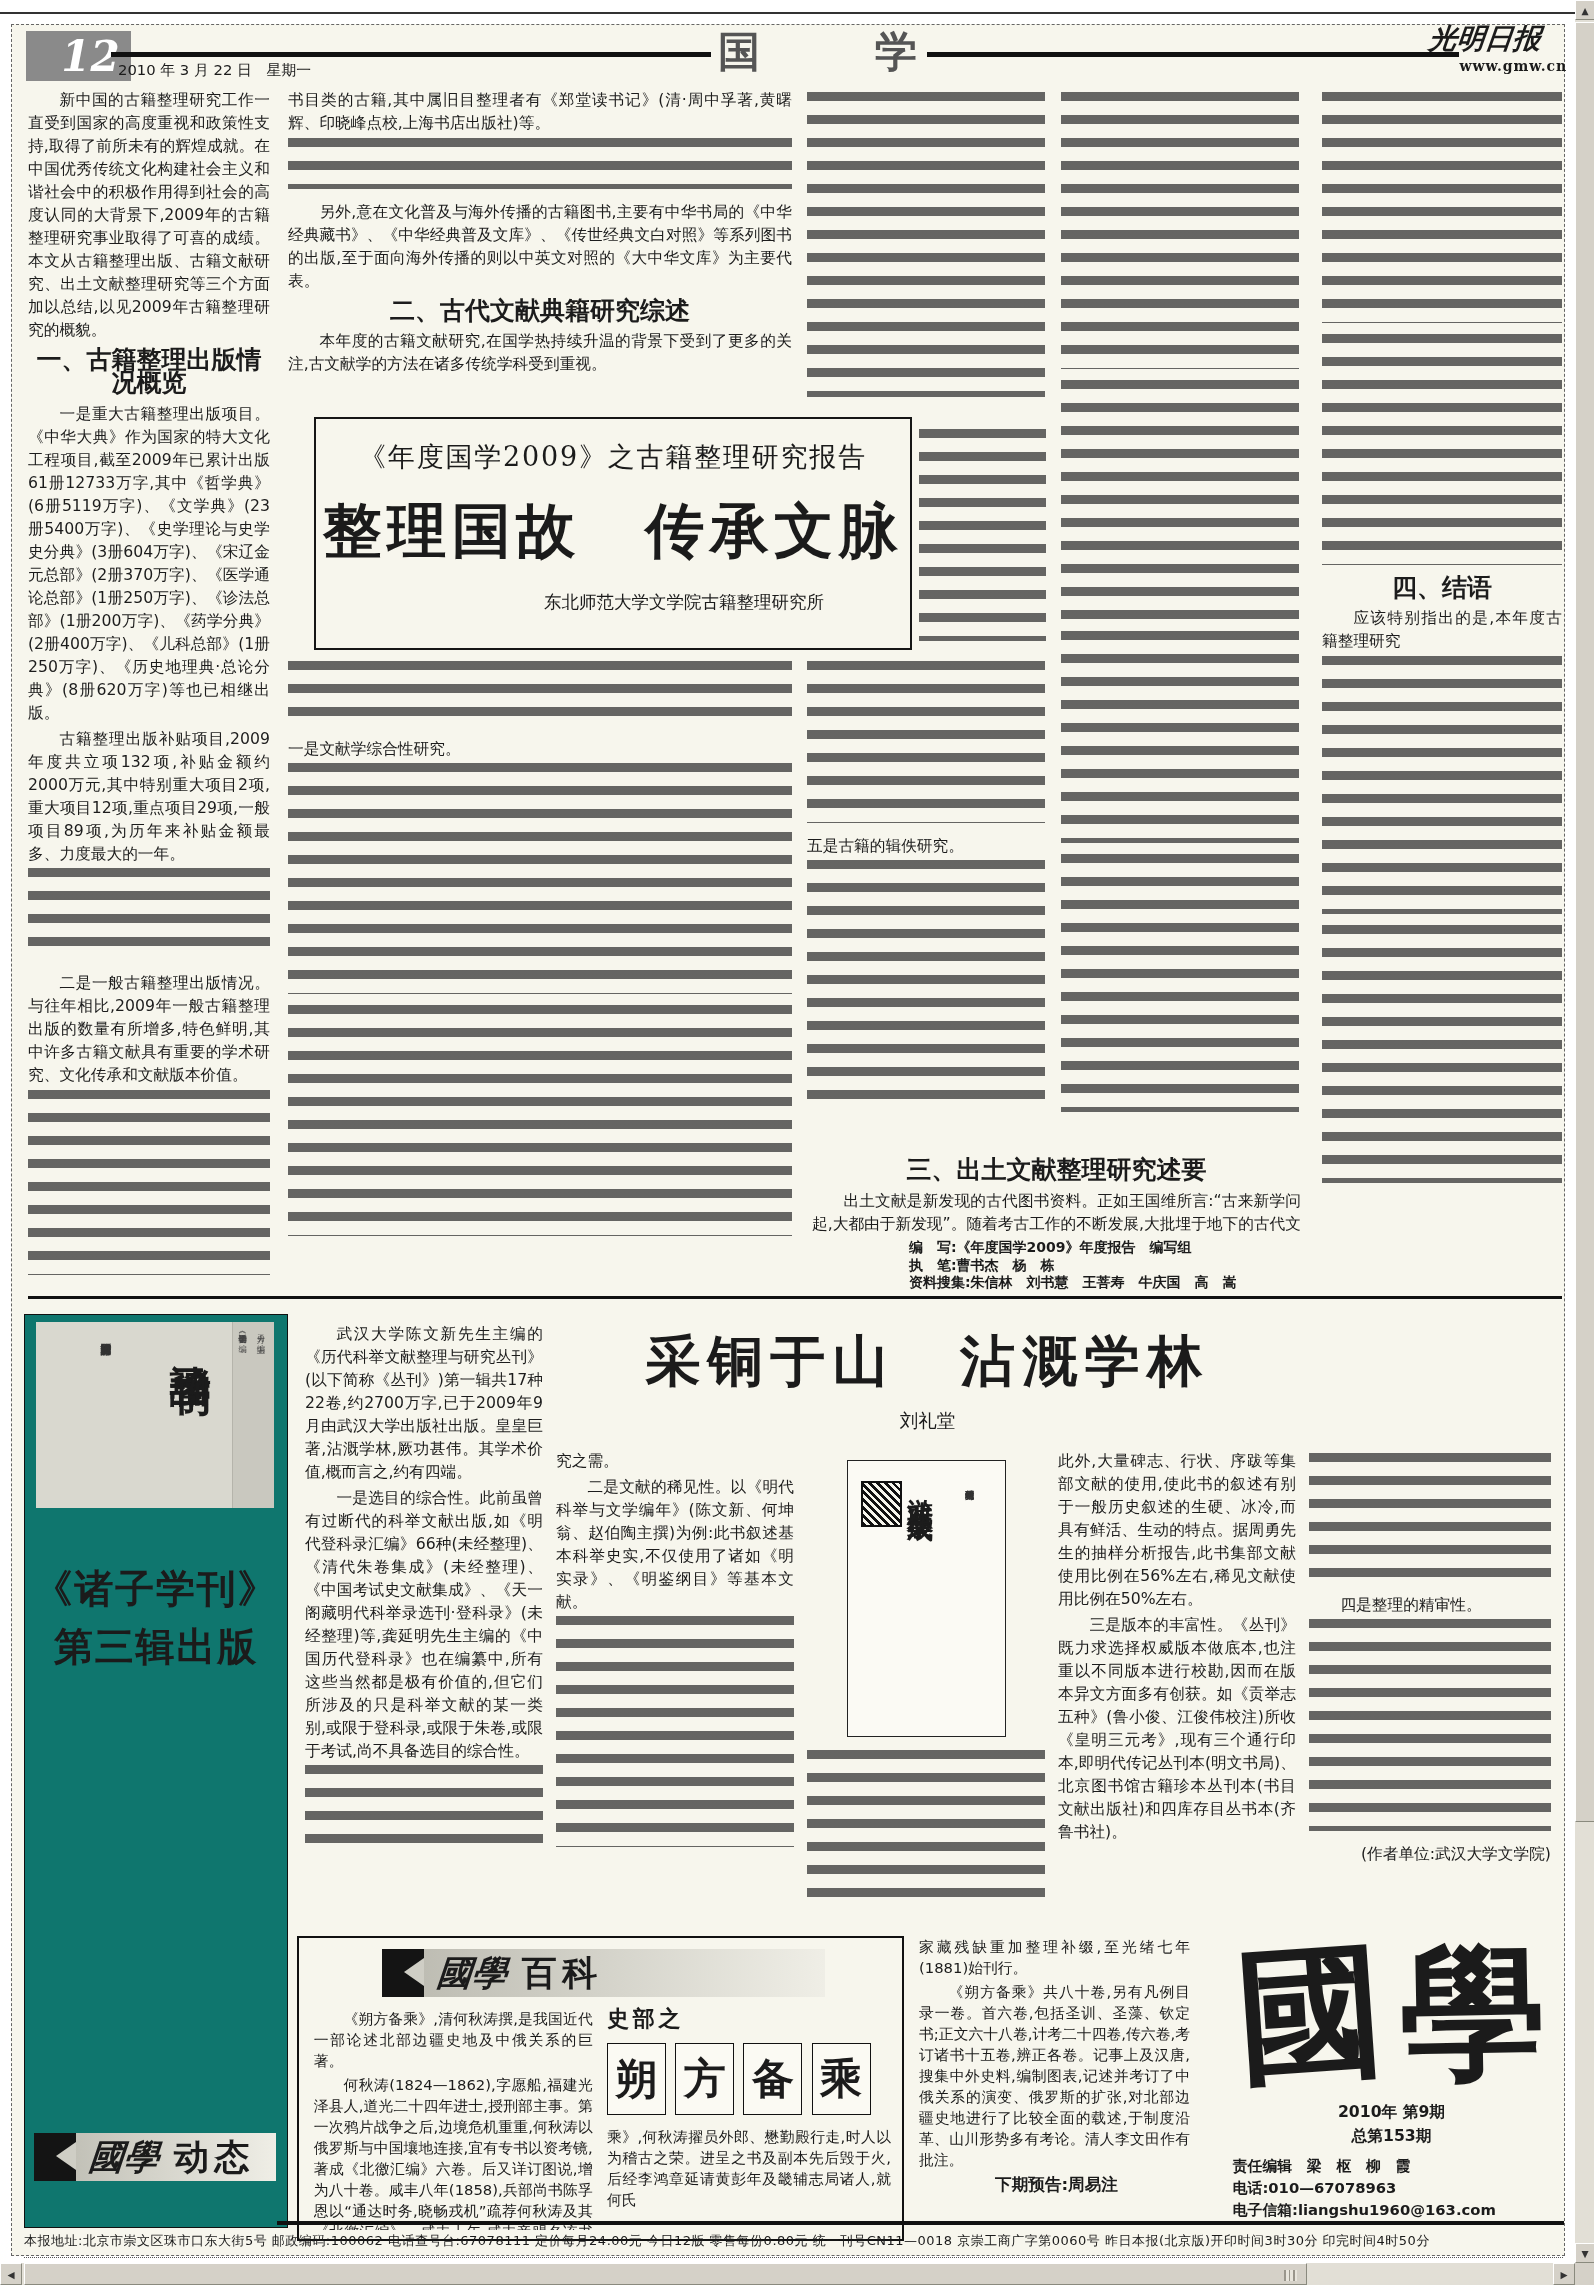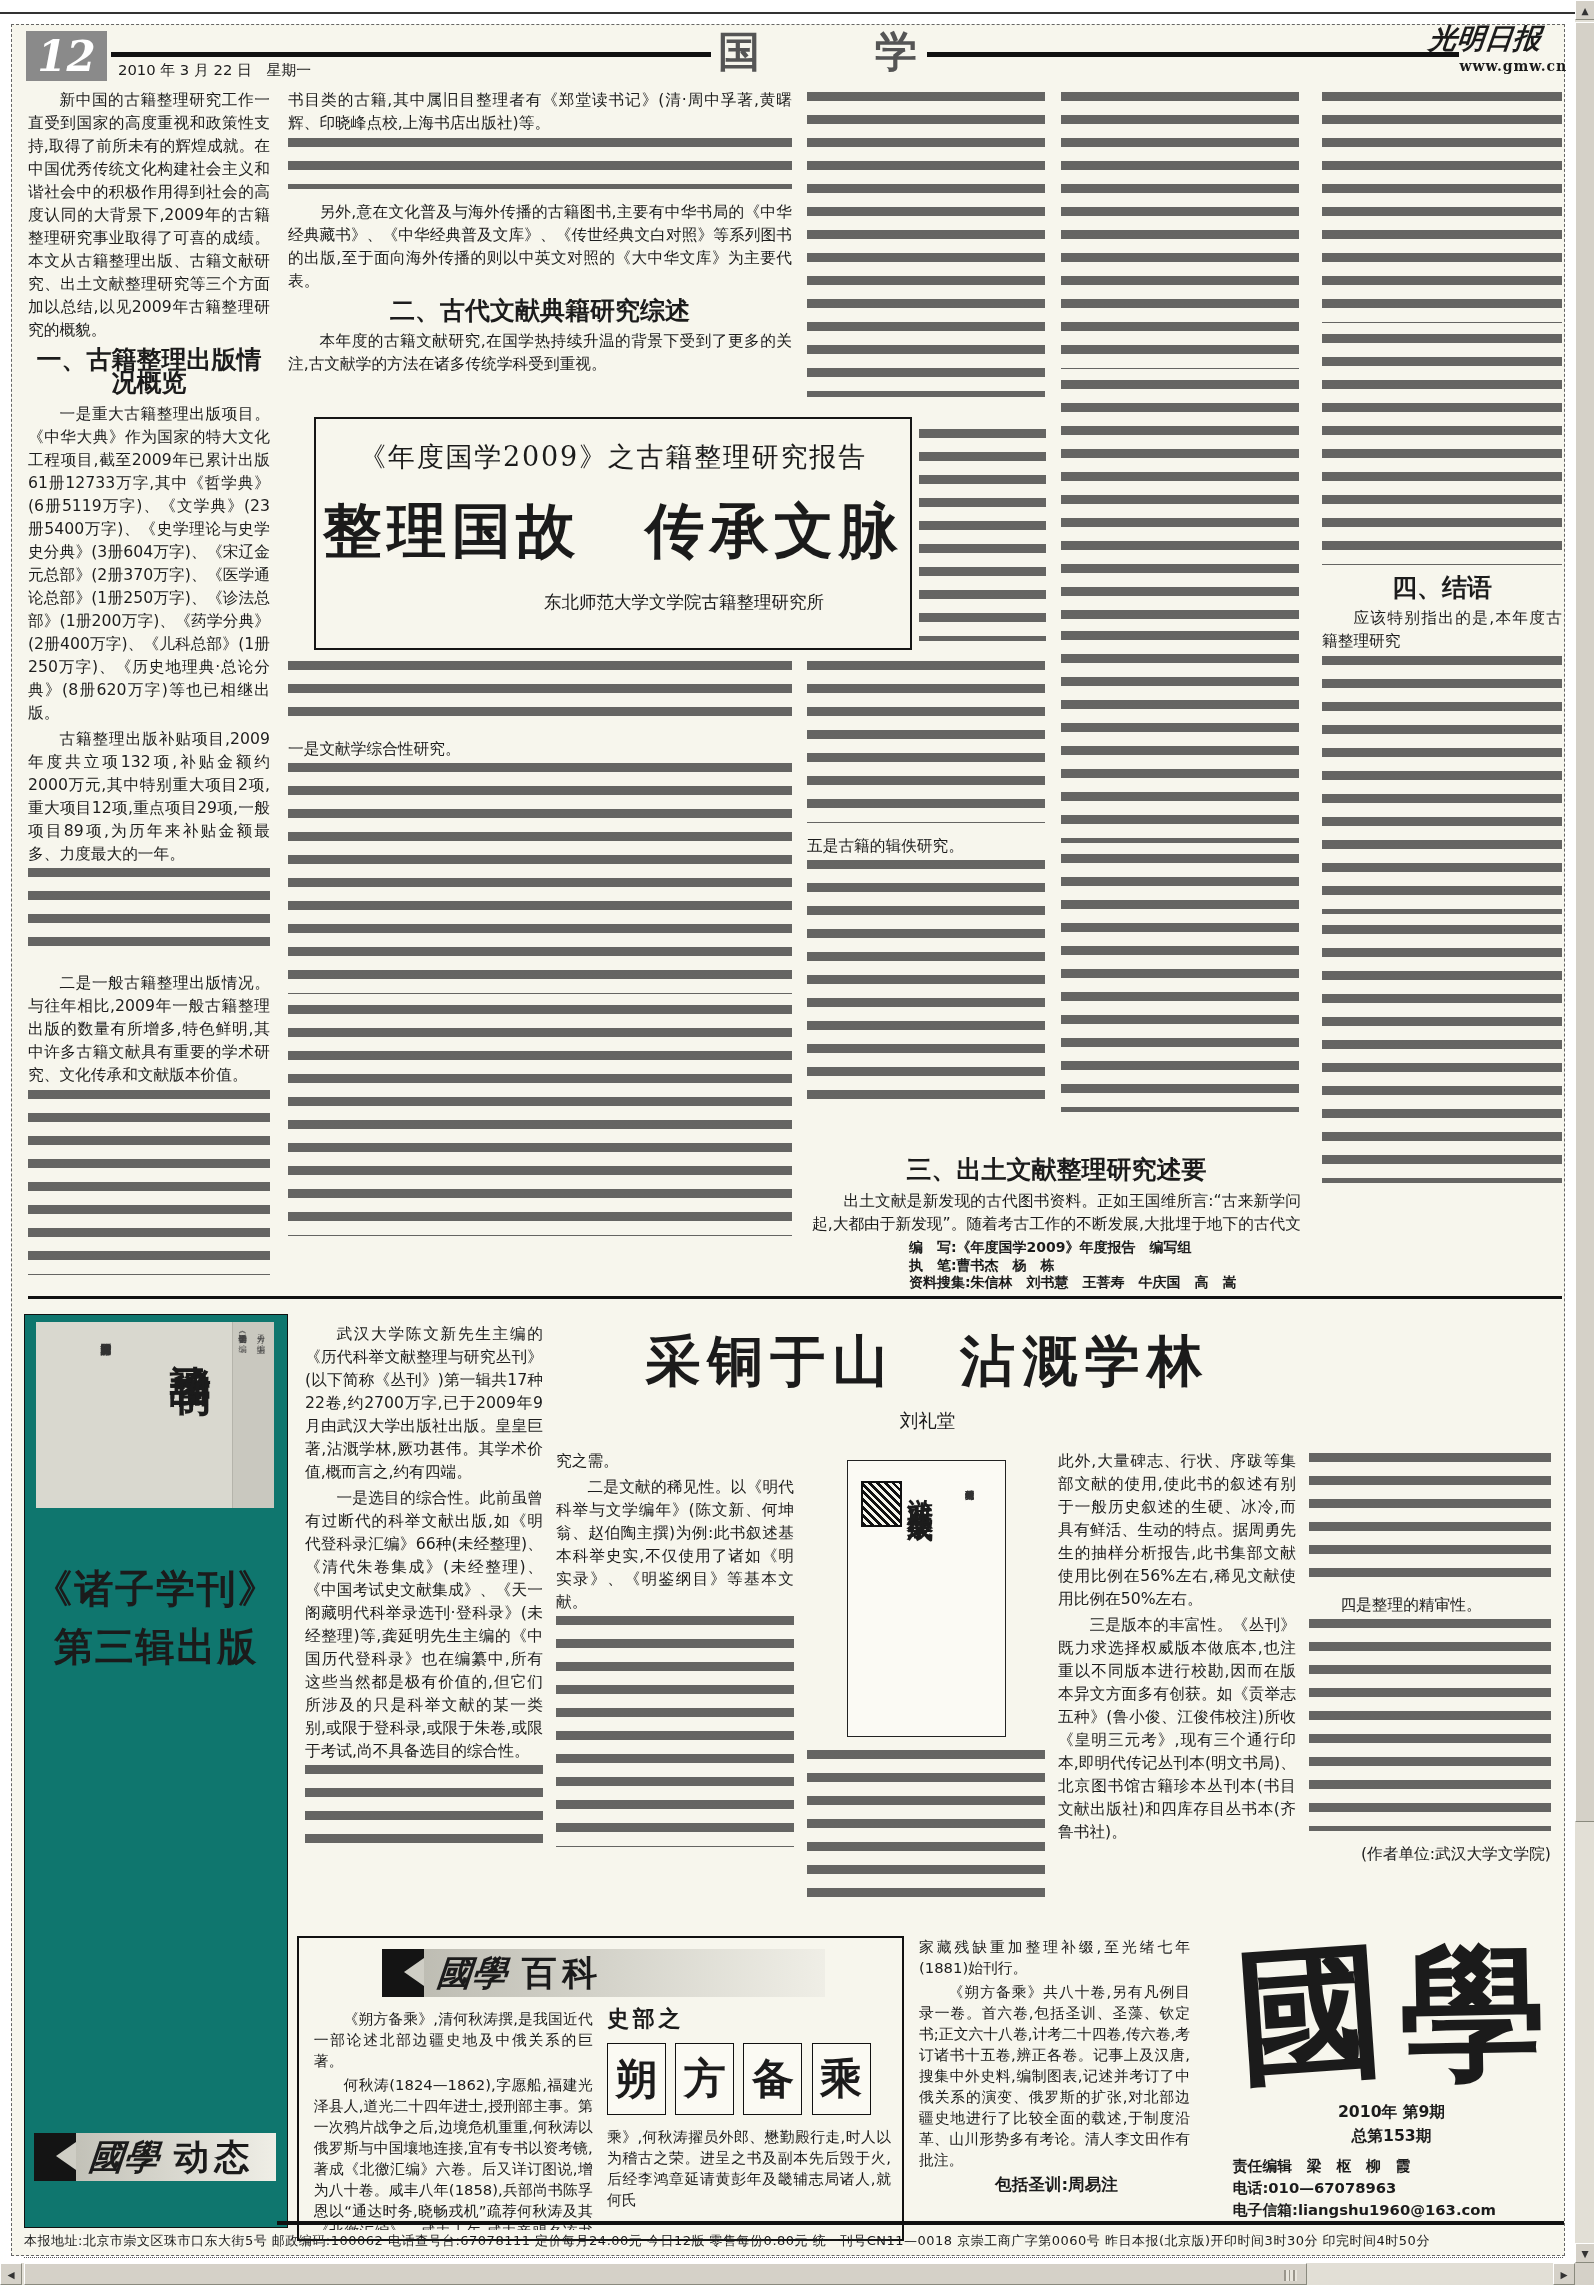--- a/index.html
+++ b/index.html
@@ -112,21 +112,21 @@
   .corner{position:absolute;right:0;top:2263px;width:20px;height:22px;background:#d5d1c8;}
 </style>
 </head>
 <body>
 
 <div class="stage">
 
   <div class="topline"></div>
   <div class="paper"></div>
 
-  <div class="abs pgnum" style="left:26px;top:31px;width:81px;height:50px;">12</div>
+  <div class="abs pgnum" style="left:26px;top:31px;width:81px;height:50px;padding-left:24px;">12</div>
   <div class="abs rule" style="left:111px;top:52px;width:600px;height:4.6px;"></div>
   <div class="abs rule" style="left:927px;top:52px;width:532px;height:4.6px;"></div>
   <div class="abs" style="left:118px;top:61px;font-size:14.8px;">2010 年 3 月 22 日　星期一</div>
   <div class="abs secttl" style="left:718px;top:24px;width:199px;">
     <span>国</span>
     <span>学</span>
   </div>
   <div class="abs" style="left:1429px;top:20px;width:138px;">
     <div class="brand">光明日报</div>
     <div class="brand brandurl">www.gmw.cn</div>
@@ -278,21 +278,21 @@
       <div class="small-t">
         <p class="noind">乘》,何秋涛擢员外郎、懋勤殿行走,时人以为稽古之荣。进呈之书及副本先后毁于火,后经李鸿章延请黄彭年及畿辅志局诸人,就何氏</p>
       </div>
     </div>
   </div>
   <div class="small-t abs" style="left:919px;top:1936px;width:271px;height:233px;overflow:hidden;">
     <p class="noind">家藏残缺重加整理补缀,至光绪七年(1881)始刊行。</p>
     <p>《朔方备乘》共八十卷,另有凡例目录一卷。首六卷,包括圣训、圣藻、钦定书;正文六十八卷,计考二十四卷,传六卷,考订诸书十五卷,辨正各卷。记事上及汉唐,搜集中外史料,编制图表,记述并考订了中俄关系的演变、俄罗斯的扩张,对北部边疆史地进行了比较全面的载述,于制度沿革、山川形势多有考论。清人李文田作有批注。</p>
     <p class="sig">(郑任钊)</p>
   </div>
-  <div class="abs" style="left:941px;top:2174px;width:231px;text-align:center;font-size:16.6px;font-weight:bold;">包括圣训:周易注</div>
+  <div class="abs" style="left:941px;top:2174px;width:231px;text-align:center;font-size:16.6px;font-weight:bold;">下期预告:周易注</div>
 
   <div class="abs" style="left:1218px;top:1925px;width:347px;">
     <div class="gxbig">
       <span>國</span>
       <span>學</span>
     </div>
     <div class="gxinfo">2010年 第9期</div>
     <div class="gxinfo">总第153期</div>
     <div class="gxcontact" style="margin-top:7.4px;">责任编辑　梁　枢　柳　霞</div>
     <div class="gxcontact">电话:010—67078963</div>

